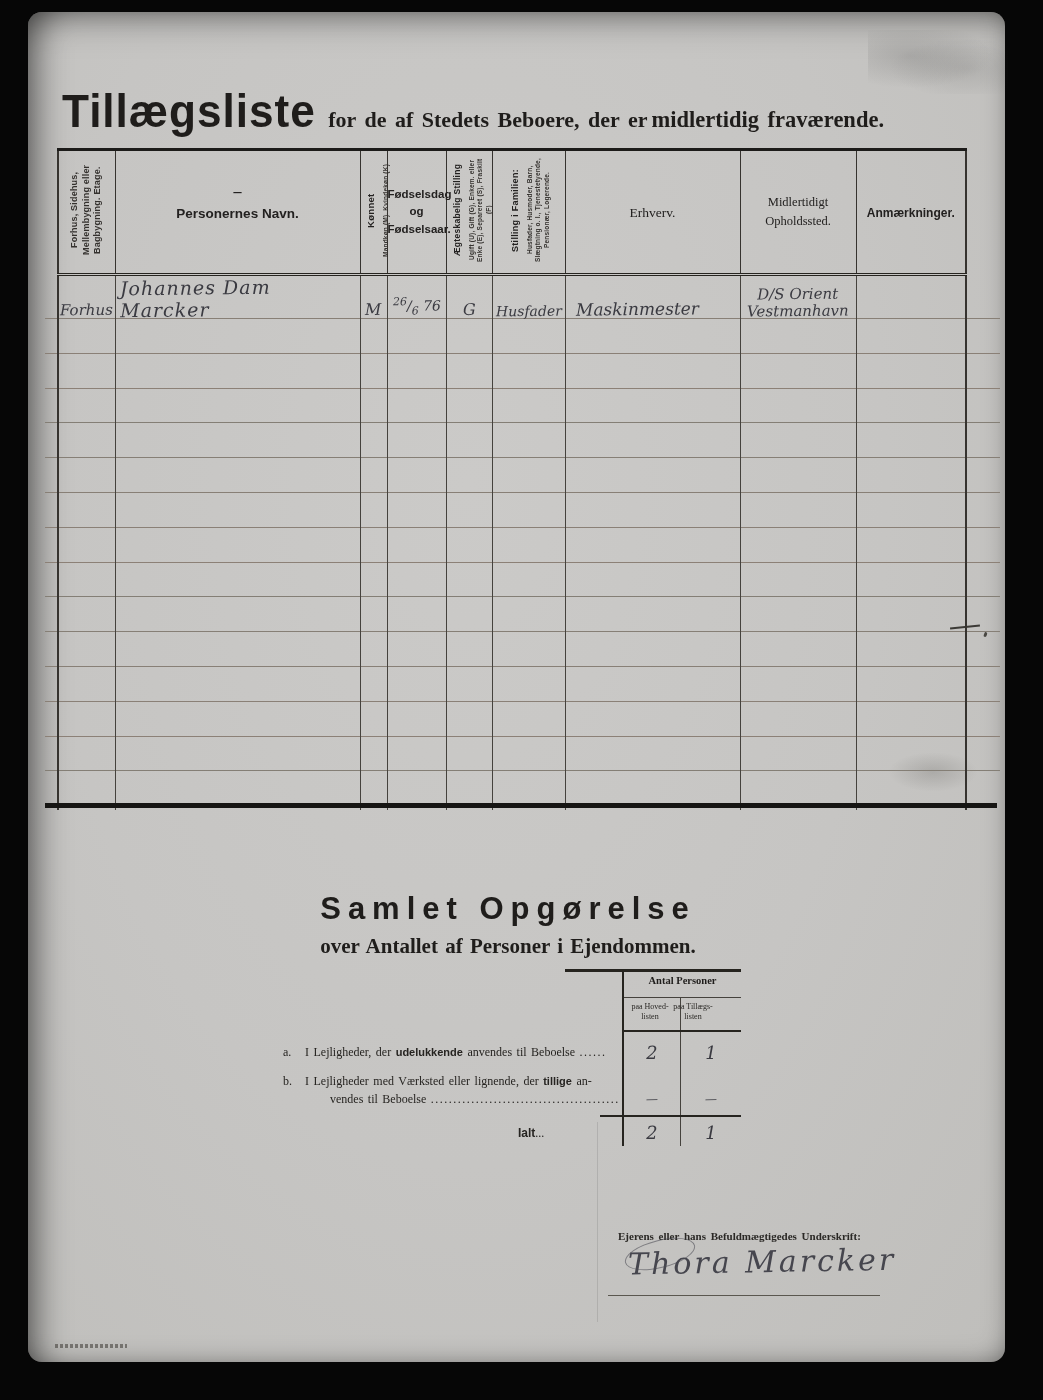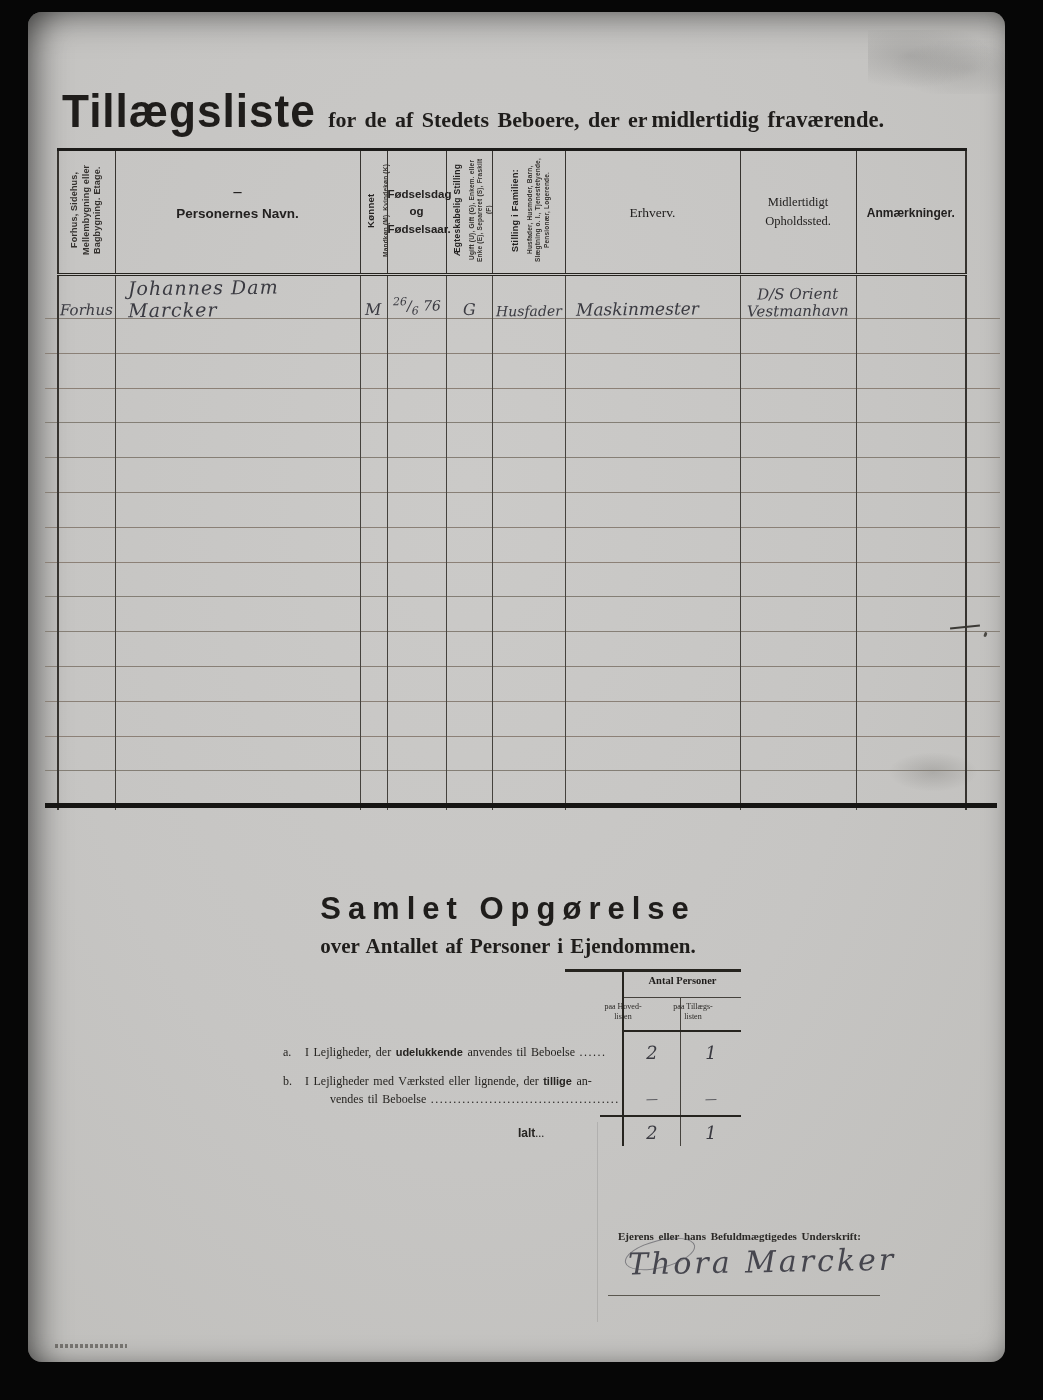--- a/index.html
+++ b/index.html
@@ -57,21 +57,21 @@
   #sum-sub{left:200px;top:922px;width:560px;text-align:center;font-weight:bold;font-size:21px;word-spacing:2px;}
   .mline{background:#26241f;z-index:2;}
   #mt-top{left:537px;top:957px;width:176px;height:3px;}
   #mt-vleft{left:594px;top:957px;width:2px;height:177px;}
   #mt-vmid{left:652px;top:985px;width:1px;height:149px;background:#45423d;}
   #mt-antal-line{left:596px;top:985px;width:117px;height:1px;background:#45423d;}
   #mt-subline{left:596px;top:1018px;width:117px;height:2px;}
   #mt-ialtline{left:572px;top:1103px;width:141px;height:2px;}
   #mt-antal{left:596px;top:963px;width:117px;text-align:center;font-weight:bold;font-size:10.5px;}
   .mt-colhead{top:990px;width:58px;text-align:center;font-size:8px;line-height:1.3;color:#2a2825;}
-  #mt-col1{left:566px;} #mt-col2{left:636px;}
+  #mt-col1{left:593px;} #mt-col2{left:636px;}
   .mt-val{width:58px;text-align:center;font-size:18px;z-index:3;}
   .lbl{font-size:12px;color:#262421;word-spacing:1.5px;}
   .lbl b{font-family:"Liberation Sans",sans-serif;font-size:11px;}
   #row-a-label{left:255px;top:1033px;width:330px;}
   #row-b-label1{left:255px;top:1062px;width:340px;}
   #row-b-label2{left:302px;top:1080px;width:300px;}
   #ialt-label{left:490px;top:1114px;width:88px;text-align:left;font-size:12px;}
   #ialt-label b{font-family:"Liberation Sans",sans-serif;font-size:12px;}
   .pfx{display:inline-block;width:22px;}
   
@@ -158,21 +158,21 @@
           </th>
           <th>
             <span class="h-sans" style="font-size:12px">Anmærkninger.</span>
           </th>
         </tr>
       </thead>
       <tbody id="census-body">
         <tr class="row1">
           <td class="c">
             <span class="hw hw-sm" style="font-size:15px">Forhus</span></td>
-          <td class="c" style="text-align:left;padding-left:12px;">
+          <td class="c" style="text-align:left;padding-left:4px;">
             <span class="hw hw-name">Johannes Dam Marcker</span></td>
           <td class="c">
             <span class="hw hw-sm">M</span></td>
           <td class="c">
             <span class="hw hw-birth"><sup>26</sup>/<sub>6</sub>&nbsp;<span>76</span></span></td>
           <td class="c">
             <span class="hw hw-sm">G</span></td>
           <td class="c">
             <span class="hw hw-res" style="font-size:14px">Husfader</span></td>
           <td class="c" style="text-align:left;padding-left:10px;">

